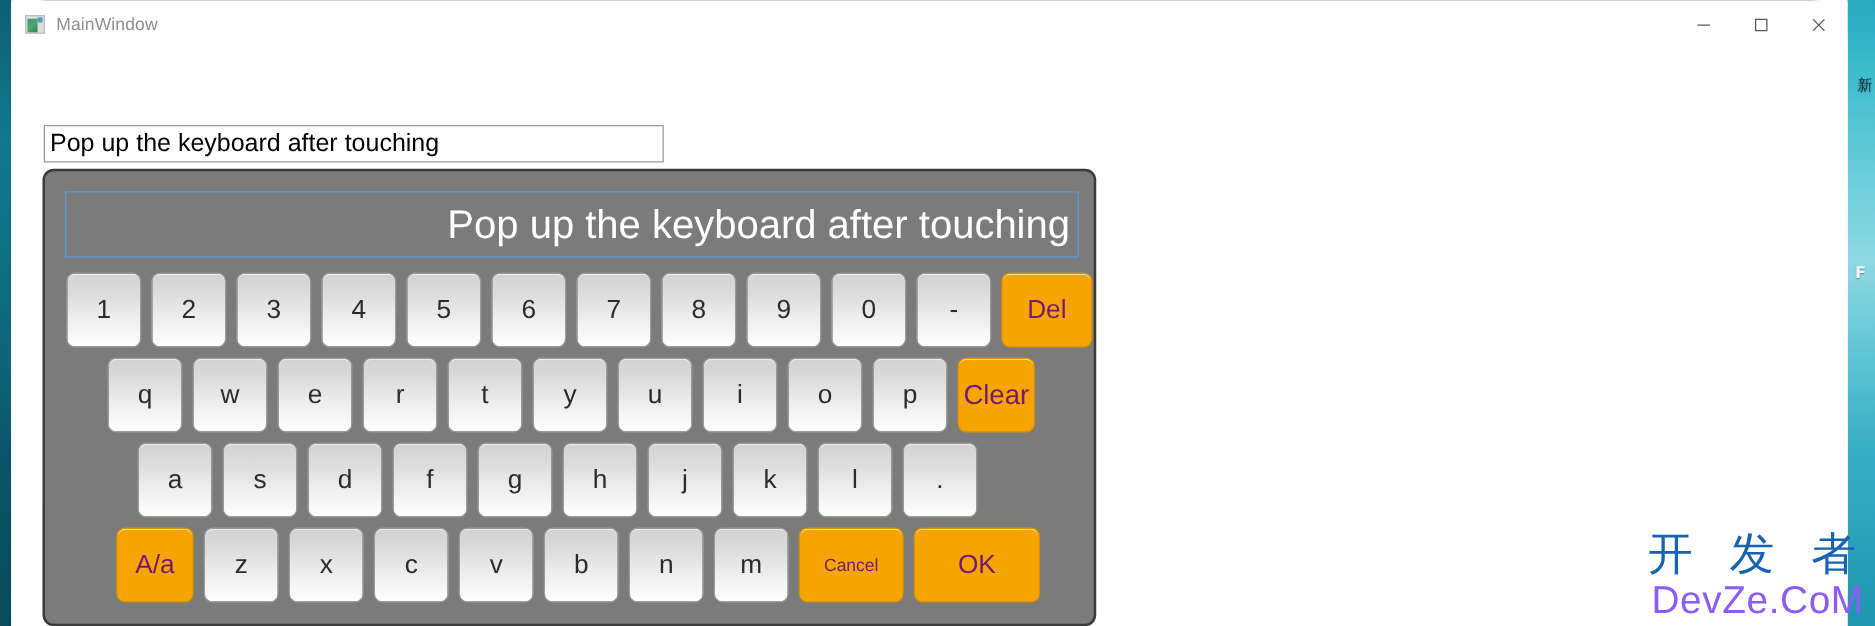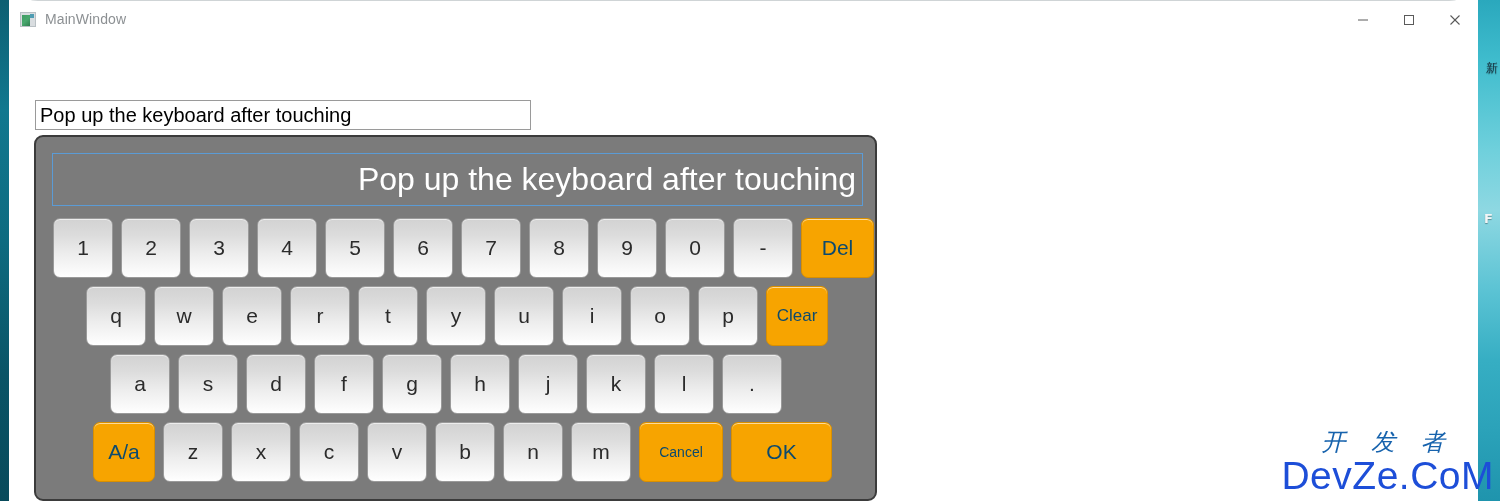--- a/index.html
+++ b/index.html
@@ -207,52 +207,51 @@
     justify-content: center;
     cursor: default;
     font-family: "Liberation Sans", sans-serif;
     user-select: none;
     box-shadow: inset 0 1px 0 rgba(255,255,255,.6);
   }
 
   .key.accent {
     background: #f7a400;
     border: 1px solid #d98f00;
-    color: #0c4a6e;
-  }
-
-  .key.w-clear { width: 62px; font-size: 17px; }
+    color: #701a75;
+  }
+
+  .key.w-clear { width: 62px; font-size: 22px; }
   .key.w-cancel { width: 84px; font-size: 14px; }
   .key.w-ok { width: 101px; font-size: 21px; }
   .key.w-del { width: 73px; }
   .key.w-aa  { width: 62px; }
 
   
   .watermark {
     position: absolute;
     right: 6px;
     bottom: 6px;
     text-align: center;
     pointer-events: none;
     line-height: 1;
   }
   .wm-cn {
     font-family: "DejaVu Sans", sans-serif;
-    font-size: 24px;
+    font-size: 36px;
     color: #1763ad;
     letter-spacing: 9px;
     display: block;
     margin-bottom: 2px;
     white-space: nowrap;
-    font-style: italic;
   }
   .wm-en {
     font-family: "Liberation Sans", sans-serif;
-    font-size: 39px;
-    color: #1d4ed8;
+    font-size: 31px;
+    color: #8b5cf6;
     display: block;
     white-space: nowrap;
     letter-spacing: .5px;
   }
 </style>
 </head>
 <body>
 
 <div id="root">
 

